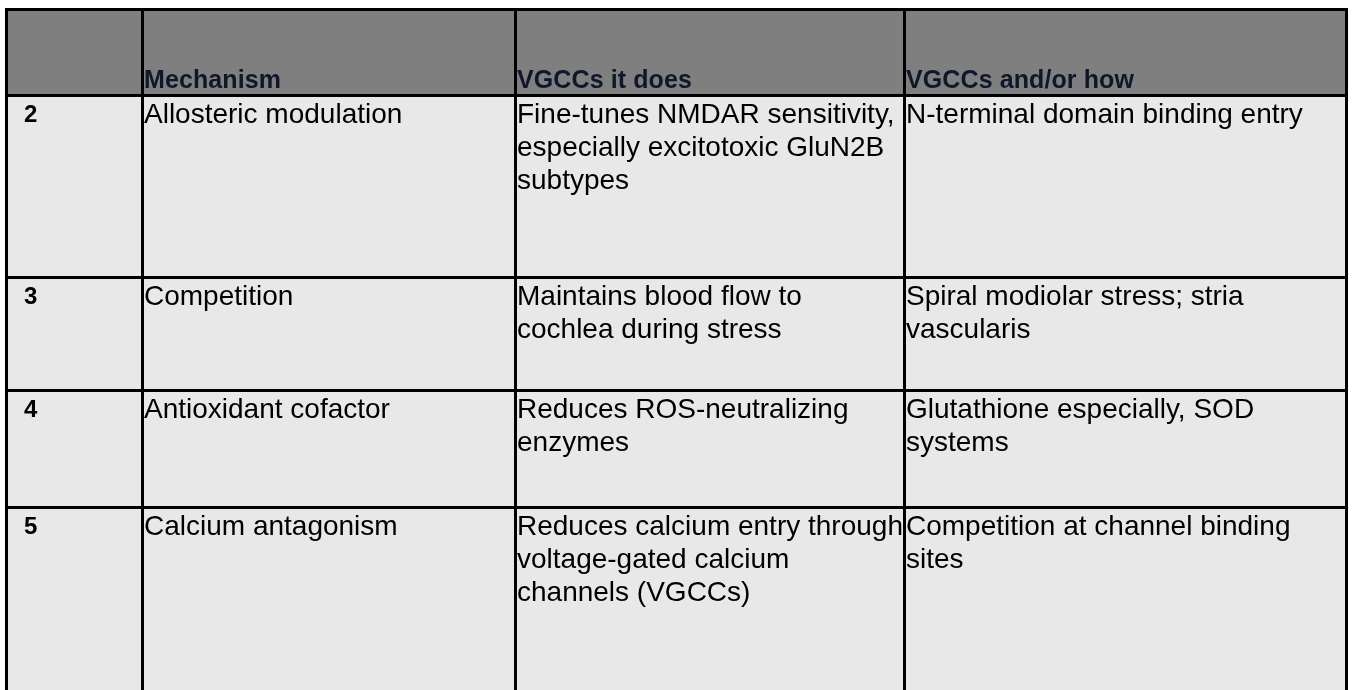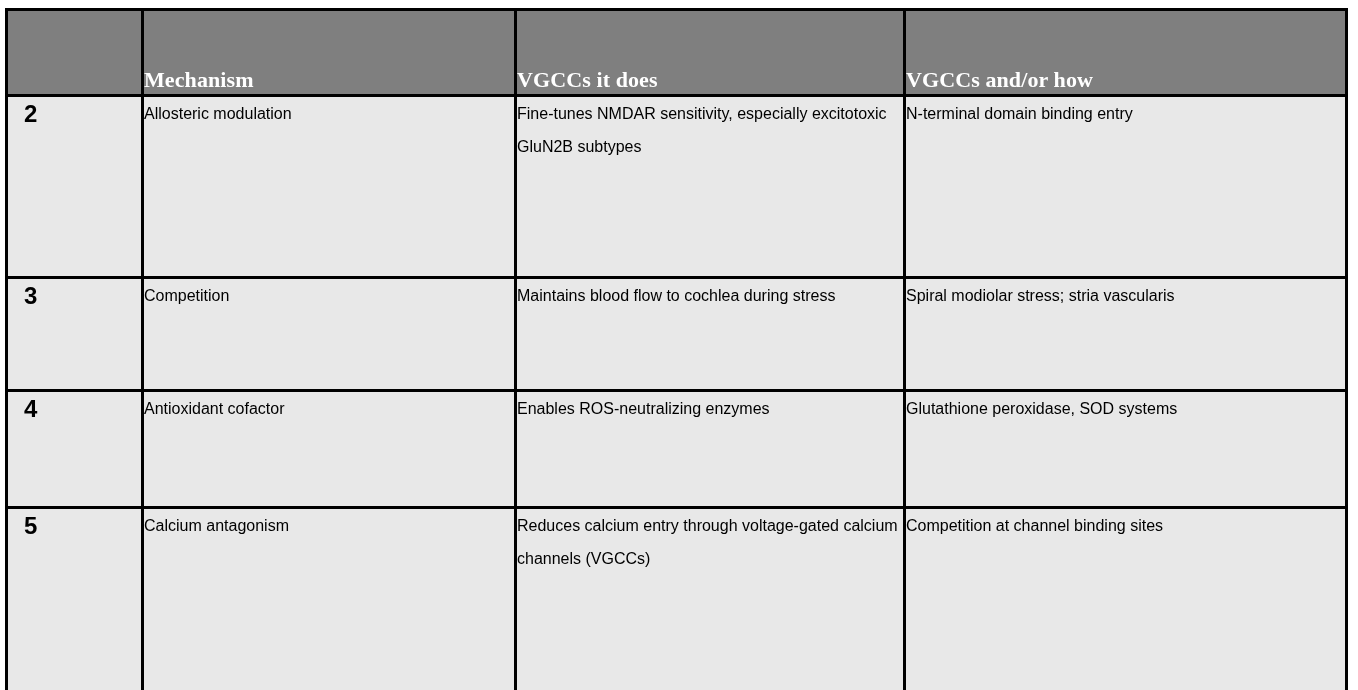--- a/index.html
+++ b/index.html
@@ -34,40 +34,39 @@
   table.mech-table th,
   table.mech-table td {
     border: 3px solid #000000;
     padding: 0;
     margin: 0;
   }
 
   
   thead th {
     background: #7f7f7f;
-    color: #ffffff;
+    color: #0f172a;
     font-weight: bold;
-    font-size: 22px;
+    font-size: 25px;
     line-height: 29px;
     text-align: left;
     vertical-align: bottom;
     height: 83px;
     padding: 0 0 12px 14px;
     letter-spacing: 0.1px;
-    font-family: Liberation Serif, serif;
   }
   thead th.col-num {
     padding-left: 0;
   }
 
   
   tbody td {
     background: #e8e8e8;
     color: #000000;
-    font-size: 16px;
+    font-size: 28px;
     line-height: 33px;
     vertical-align: top;
     padding: 22px 16px 20px 14px;
   }
 
   tbody td.col-num {
     font-weight: bold;
     font-size: 24px;
     padding-left: 16px;
     padding-right: 6px;
@@ -123,22 +122,22 @@
       <tr class="row-r1">
         <td class="col-num">3</td>
         <td>Competition</td>
         <td>Maintains blood flow to cochlea during stress</td>
         <td>Spiral modiolar stress; stria vascularis</td>
       </tr>
 
       <tr class="row-r2">
         <td class="col-num">4</td>
         <td>Antioxidant cofactor</td>
-        <td>Enables ROS-neutralizing enzymes</td>
-        <td>Glutathione peroxidase, SOD systems</td>
+        <td>Reduces ROS-neutralizing enzymes</td>
+        <td>Glutathione especially, SOD systems</td>
       </tr>
 
       <tr class="row-r3">
         <td class="col-num">5</td>
         <td>Calcium antagonism</td>
         <td>Reduces calcium entry through voltage-gated calcium channels (VGCCs)</td>
         <td>Competition at channel binding sites</td>
       </tr>
     </tbody>
   </table>

